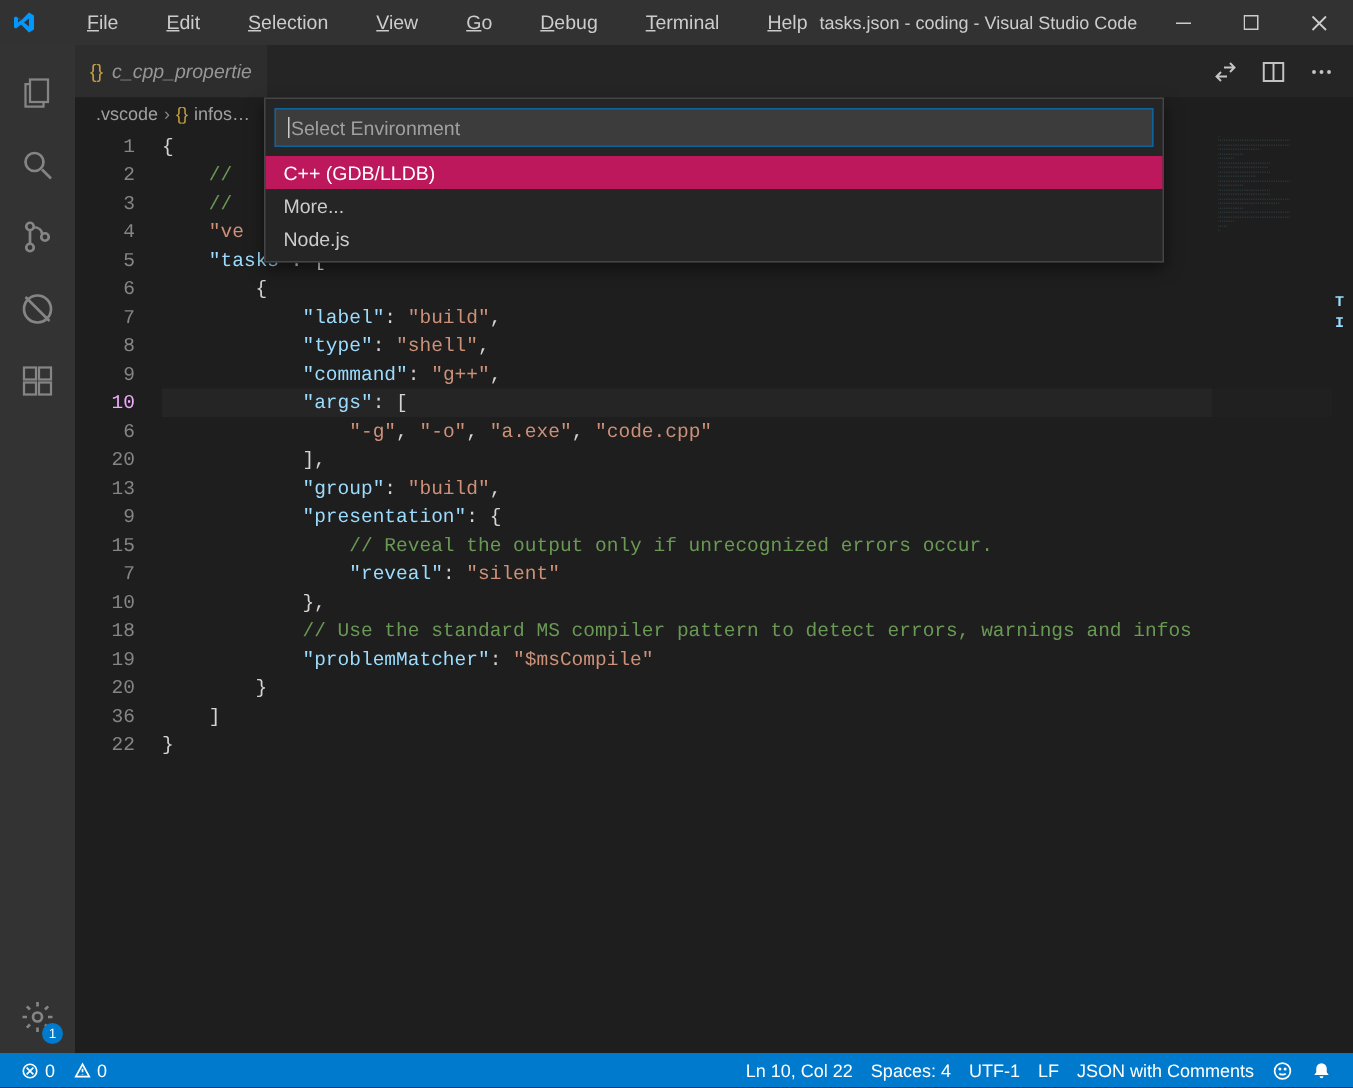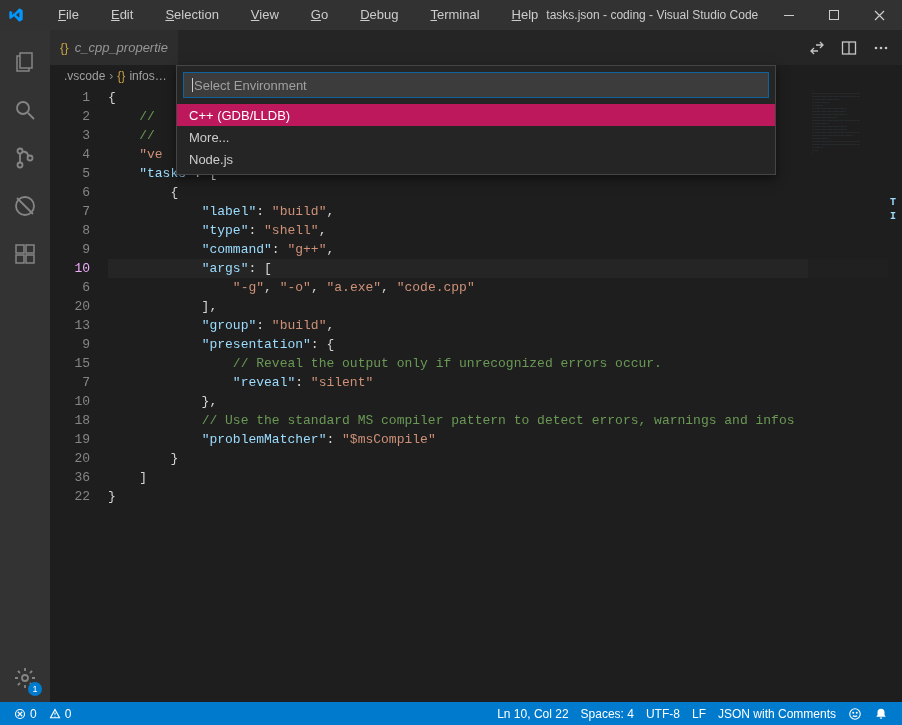--- a/index.html
+++ b/index.html
@@ -422,21 +422,21 @@
   <div class="sb-item">
     <svg width="12" height="12" viewBox="0 0 16 16" fill="none" stroke="#fff" stroke-width="1.5">
         <path d="M8 2l6 11H2z"></path>
         <path d="M8 6v3M8 11v.5"></path>
       </svg>
     <span>0</span>
   </div>
   <div class="spacer"></div>
   <div class="sb-item">Ln 10, Col 22</div>
   <div class="sb-item">Spaces: 4</div>
-  <div class="sb-item">UTF-8</div>
+  <div class="sb-item">UTF-1</div>
   <div class="sb-item">LF</div>
   <div class="sb-item">JSON with Comments</div>
   <div class="sb-item">
     <svg width="14" height="14" viewBox="0 0 16 16" fill="none" stroke="#fff" stroke-width="1.3">
         <circle cx="8" cy="8" r="6"></circle>
         <circle cx="6" cy="6.5" r="0.5" fill="#fff"></circle>
         <circle cx="10" cy="6.5" r="0.5" fill="#fff"></circle>
         <path d="M5.5 10c1 1 4 1 5 0"></path>
       </svg>
   </div>

